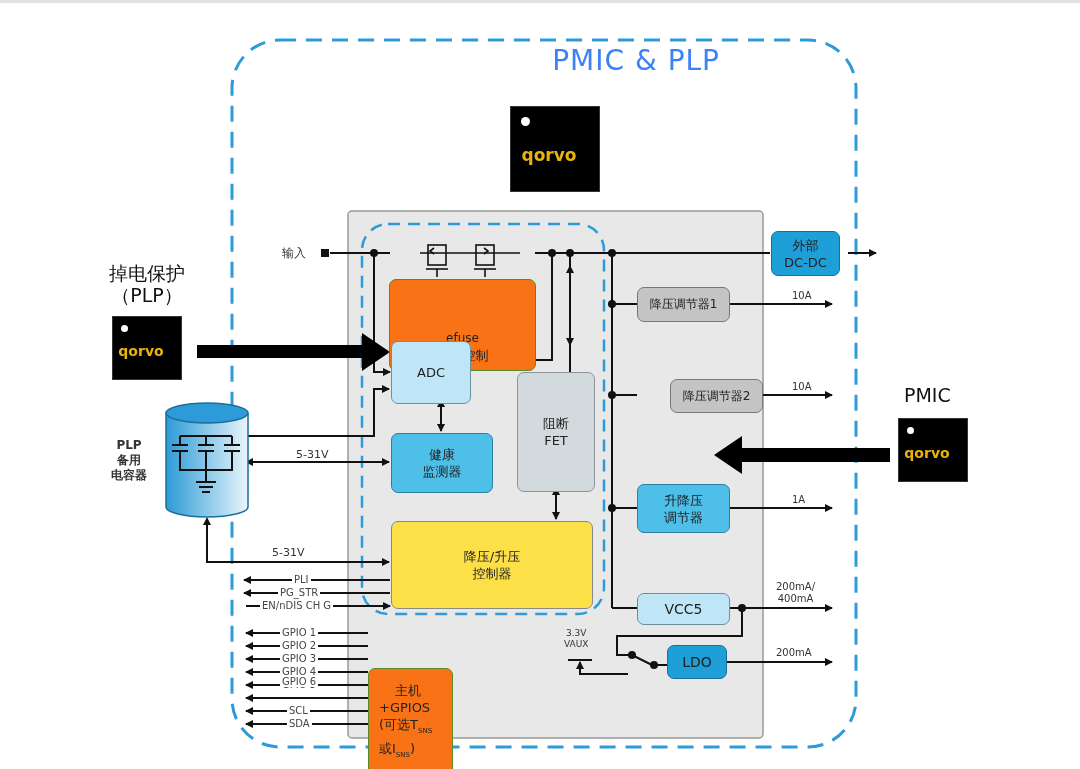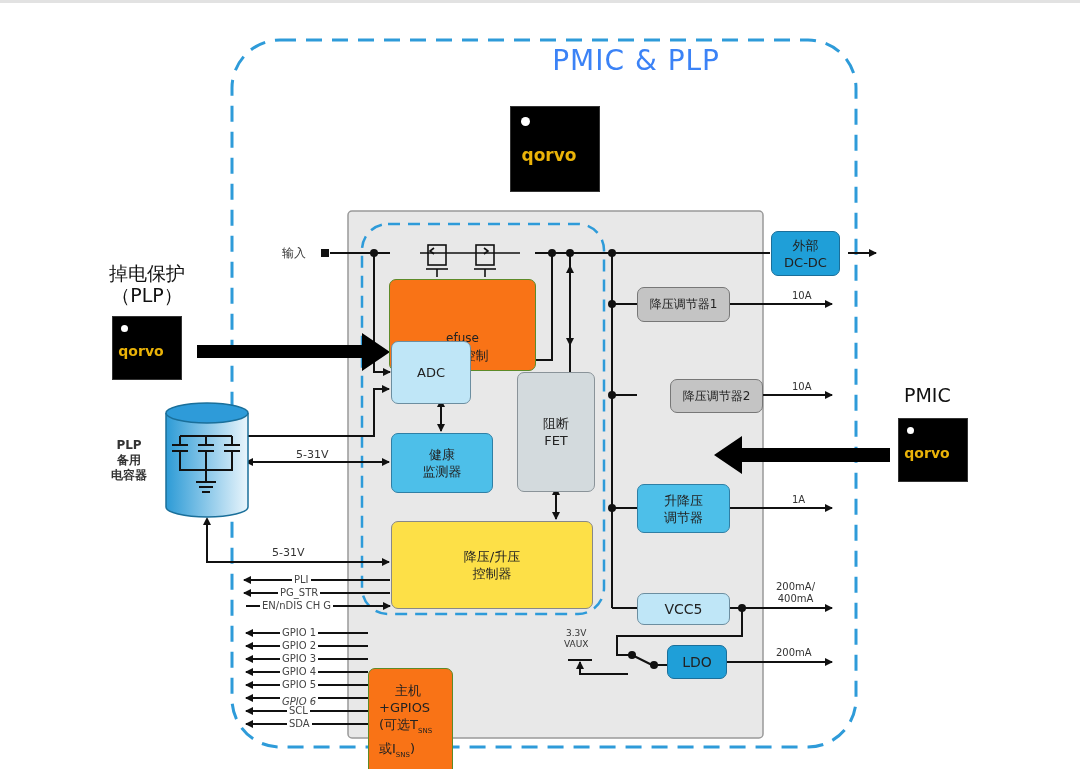--- a/index.html
+++ b/index.html
@@ -250,15 +250,15 @@
 
 <div class="sig" style="left:292px;top:574px;">PLI</div>
 <div class="sig" style="left:278px;top:587px;">PG_STR</div>
 <div class="sig" style="left:260px;top:600px;">EN/nDIS CH G</div>
 
 <div class="sig" style="left:280px;top:627px;">GPIO 1</div>
 <div class="sig" style="left:280px;top:640px;">GPIO 2</div>
 <div class="sig" style="left:280px;top:653px;">GPIO 3</div>
 <div class="sig" style="left:280px;top:666px;">GPIO 4</div>
 <div class="sig" style="left:280px;top:679px;">GPIO 5</div>
-<div class="sig" style="left:280px;top:696px;font-style:italic;">GPIO 6</div>
+<div class="sig" style="left:280px;top:676px;">GPIO 6</div>
 <div class="sig" style="left:287px;top:705px;">SCL</div>
 <div class="sig" style="left:287px;top:718px;">SDA</div>
 
 </body></html>

